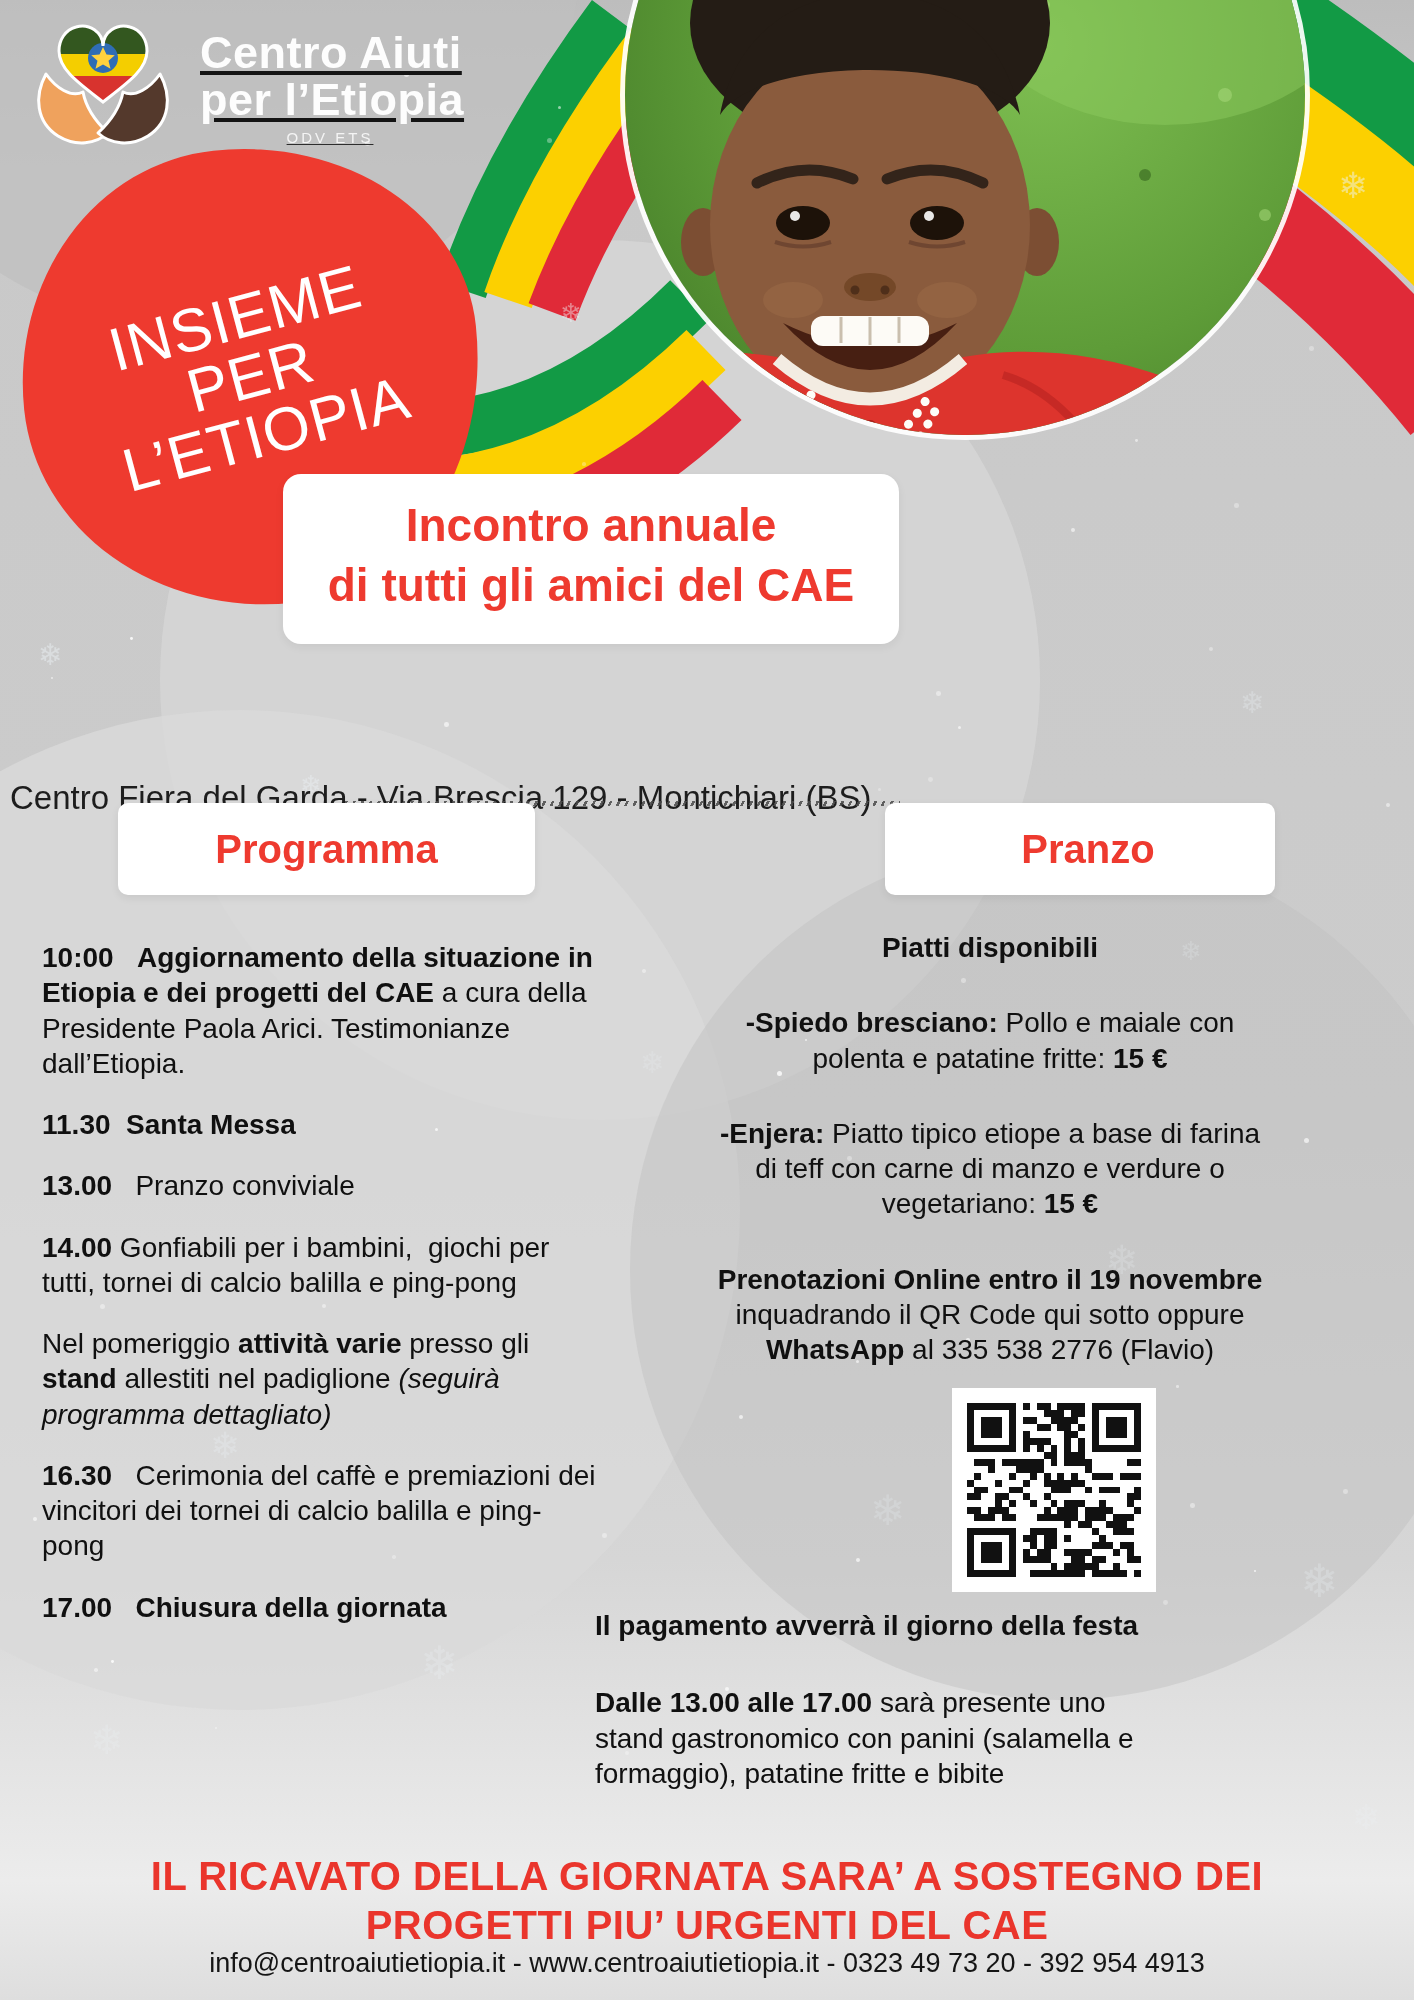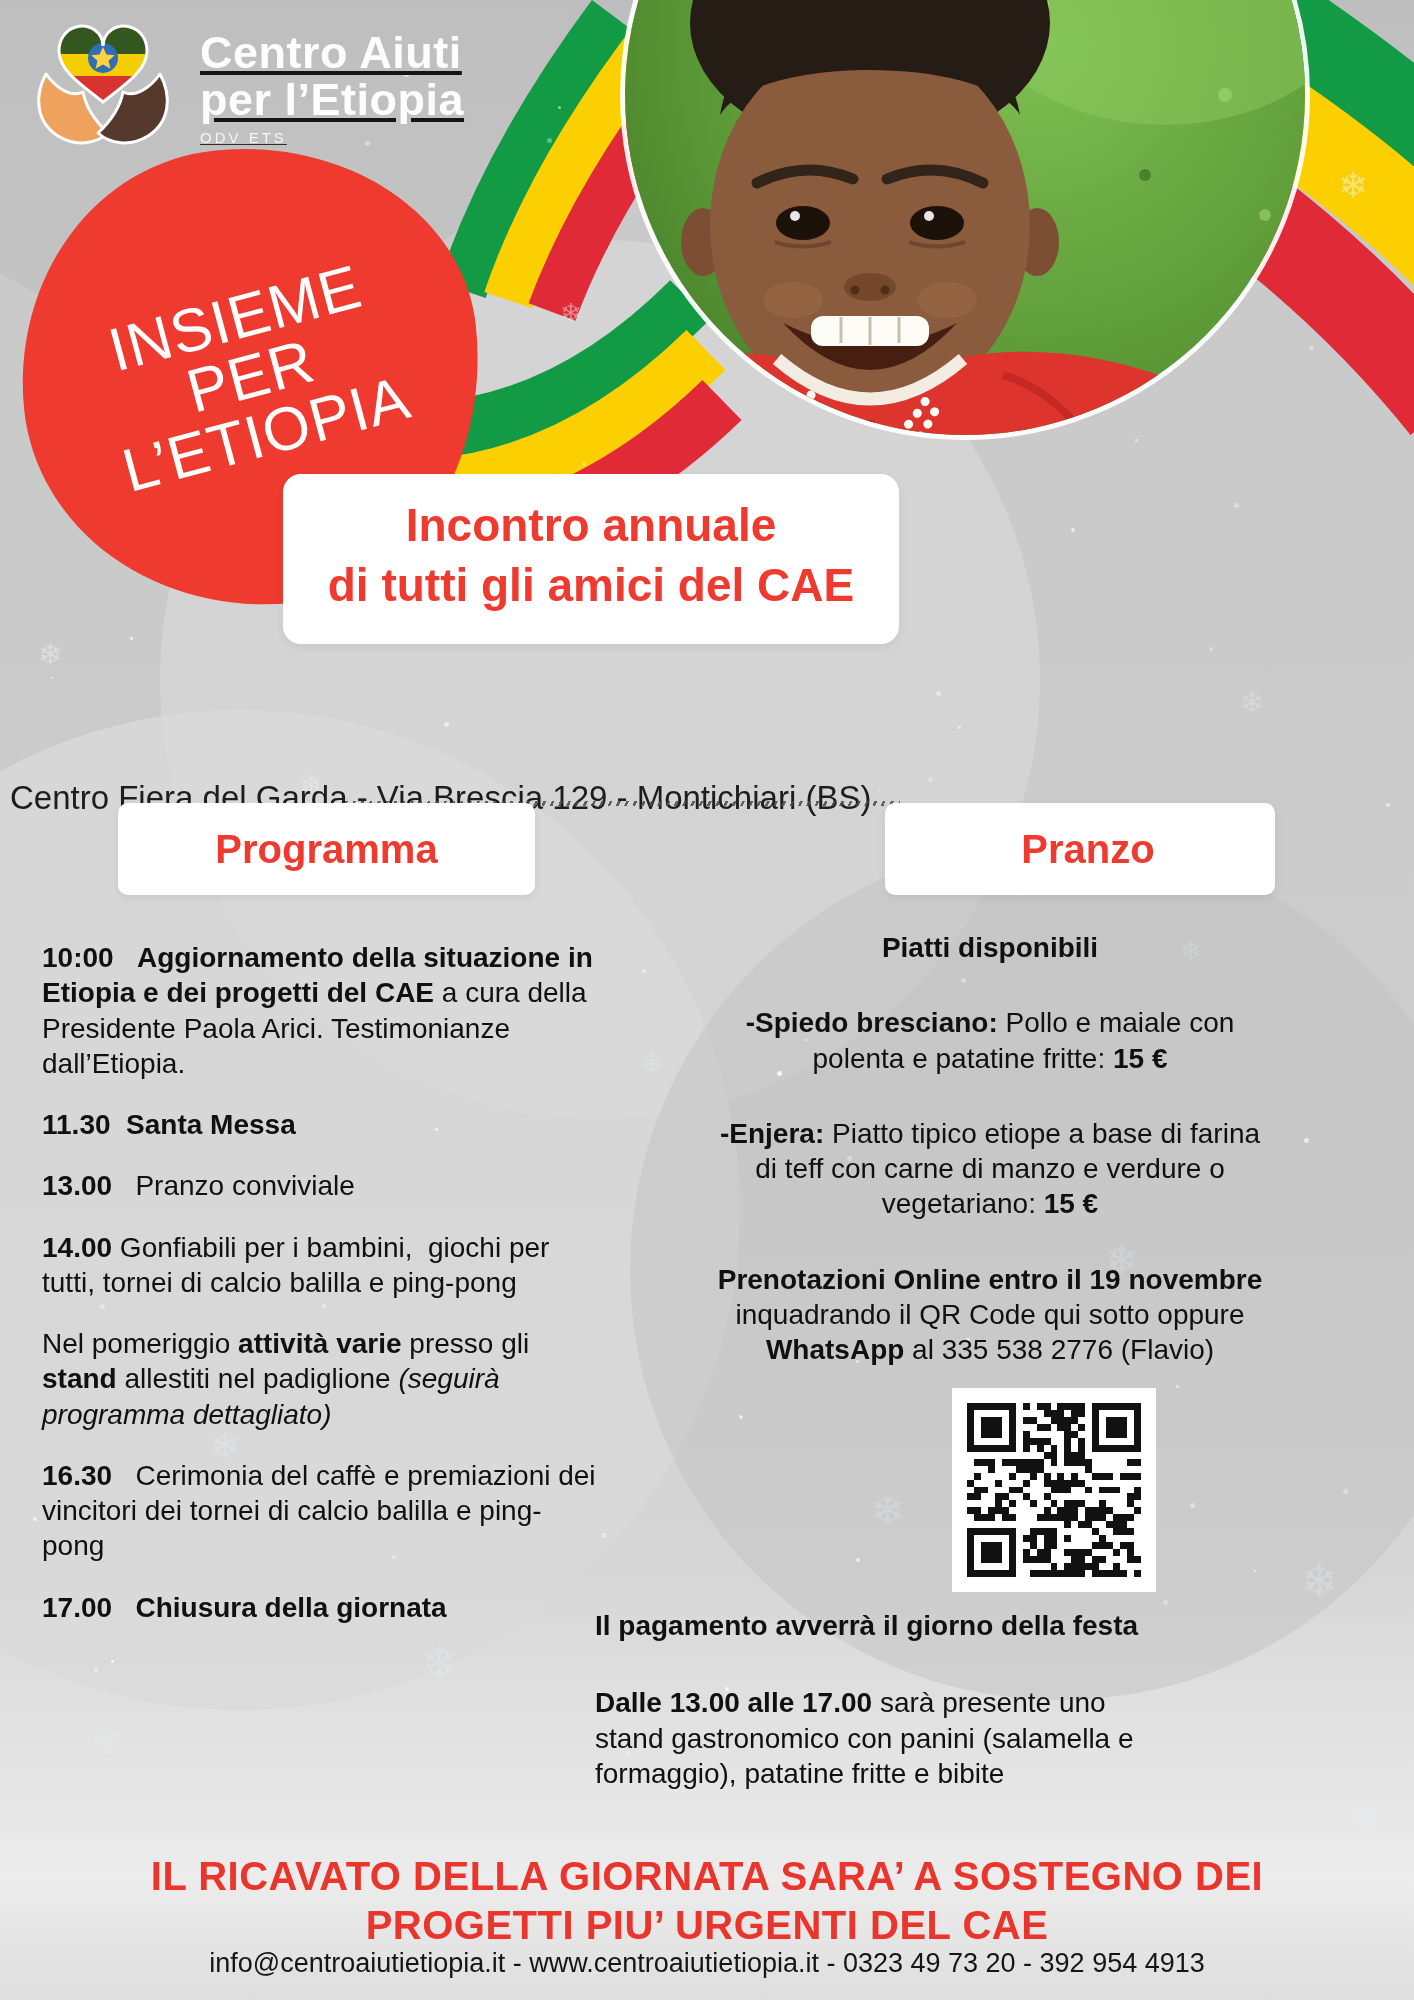--- a/index.html
+++ b/index.html
@@ -18,21 +18,21 @@
   
   #deco{position:absolute;inset:0;z-index:3;pointer-events:none;}
   #deco .dot{position:absolute;background:#fff;border-radius:50%;}
   #deco .flake{position:absolute;color:#eef4f8;line-height:1;}
   
   .ribbon{position:absolute;inset:0;z-index:2;}
   
   .logo{position:absolute;left:28px;top:16px;z-index:6;display:flex;align-items:flex-start;text-decoration:underline;}
   .logo-text{margin-left:22px;margin-top:14px;color:#fdfdfd;}
   .logo-text .ln{font-size:45px;font-weight:700;line-height:1.04;letter-spacing:.5px;}
-  .logo-text .odv{font-size:15px;letter-spacing:3px;opacity:.85;text-align:left;margin-top:5px;padding-right:4px;}
+  .logo-text .odv{font-size:15px;letter-spacing:3px;opacity:.85;text-align:center;margin-top:5px;padding-right:4px;}
   
   .blob{position:absolute;left:22px;top:148px;width:458px;height:458px;z-index:6;
     background:var(--accent-red,#ee3a2f);
     border-radius:47% 53% 46% 54% / 52% 44% 56% 48%;
     transform:rotate(-6deg);display:flex;align-items:center;justify-content:center;}
   .blob-inner{transform:rotate(-9deg);text-align:center;color:#fff;font-size:61px;line-height:.98;letter-spacing:1px;font-weight:400;}
   
   .photo{position:absolute;left:620px;top:-250px;width:690px;height:690px;border-radius:50%;
     overflow:hidden;z-index:5;border:5px solid rgba(255,255,255,.92);}
   .photo svg{display:block;}

